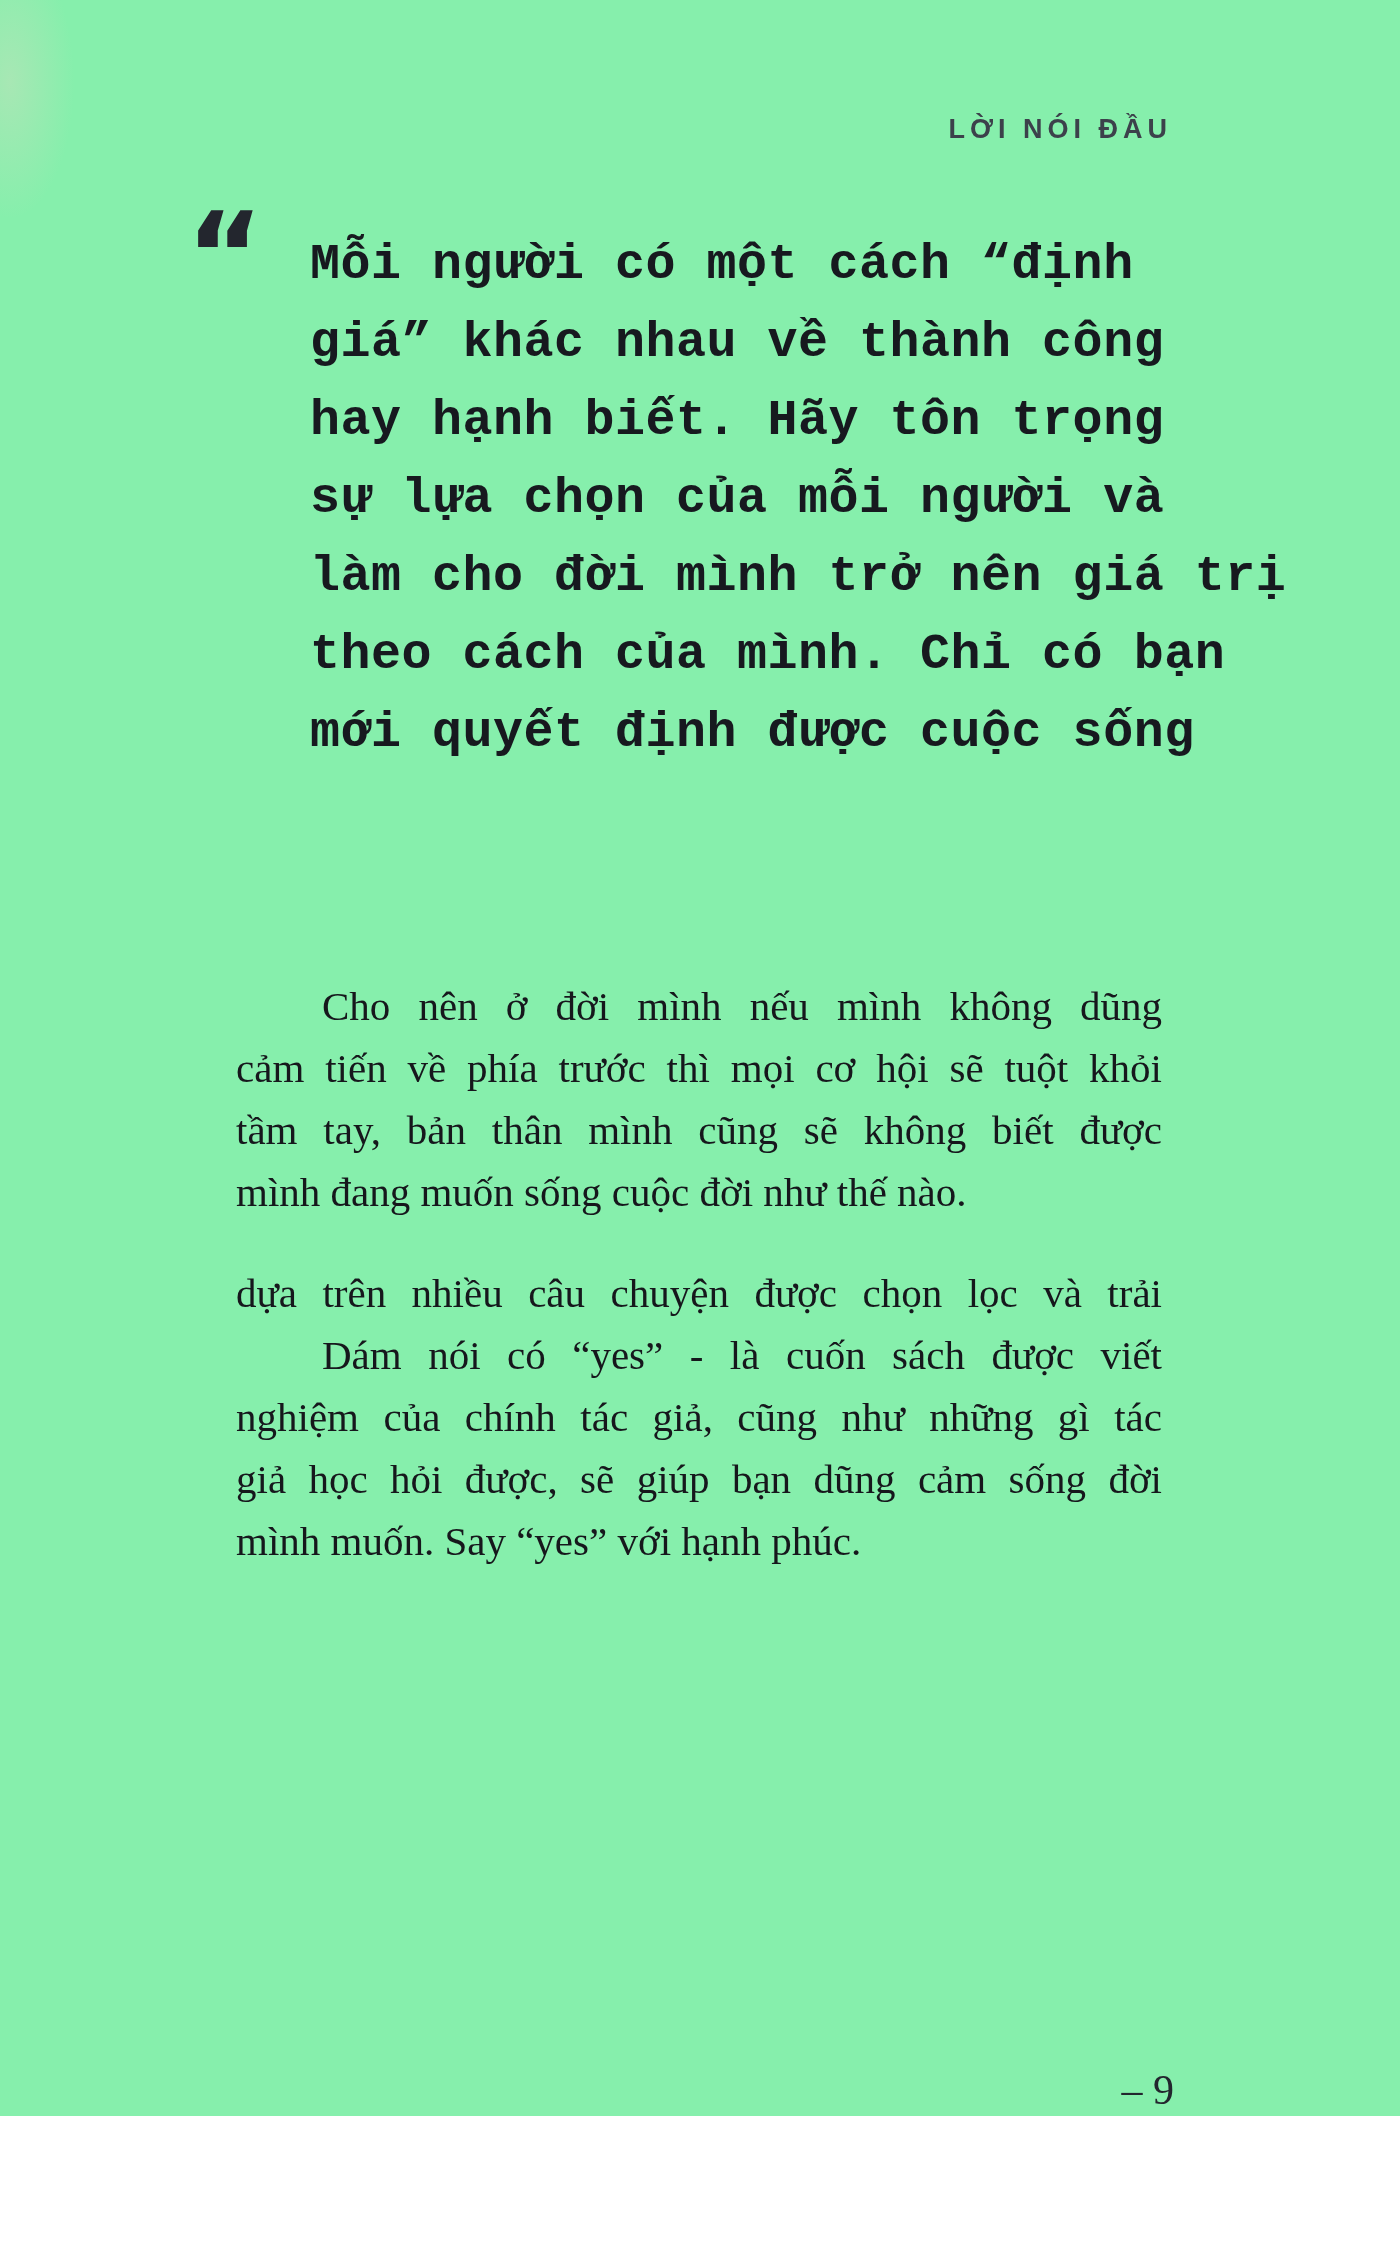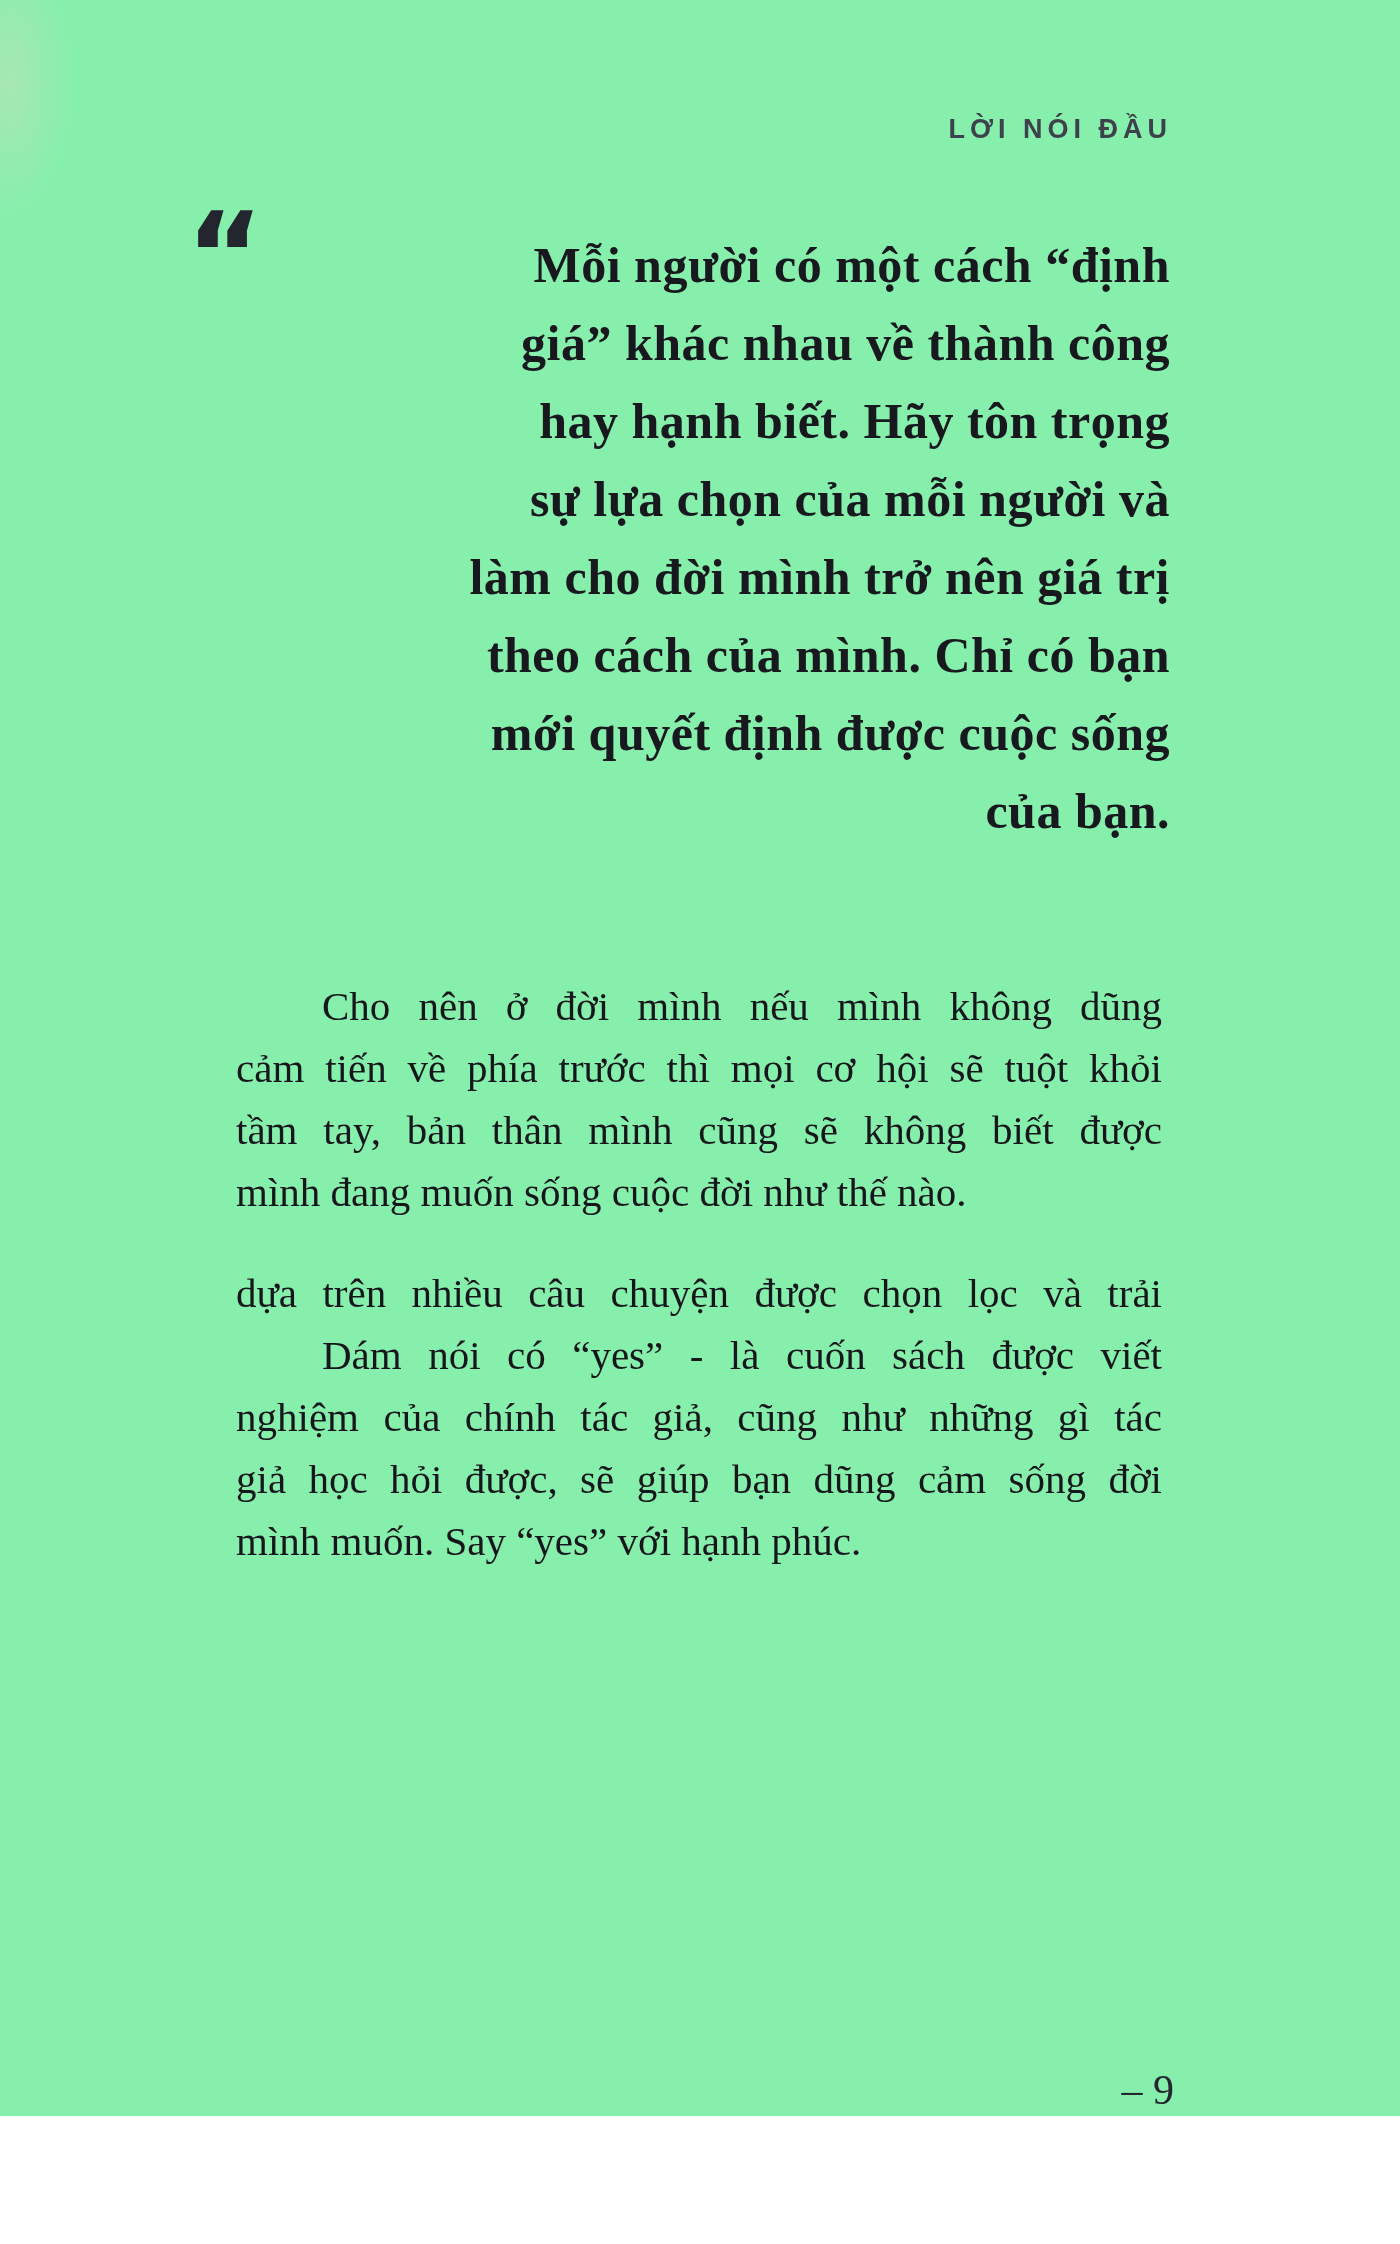--- a/index.html
+++ b/index.html
@@ -42,27 +42,26 @@
     font-weight: bold;
     font-size: 118px;
     line-height: 1;
     color: #23262e;
   }
   .pull-quote {
     position: absolute;
     left: 310px;
     top: 226px;
     width: 860px;
-    font-family: Liberation Serif, serif;
+    font-family: Liberation Mono, monospace;
     font-weight: bold;
     font-size: 50px;
     line-height: 78px;
     letter-spacing: 0.5px;
     color: #17191f;
-    text-align: right;
   }
   .pull-quote .qline {
     white-space: nowrap;
   }
   .para {
     position: absolute;
     left: 196px;
     width: 966px;
     font-family: "Liberation Serif", "DejaVu Serif", serif;
     font-size: 41px;
@@ -105,21 +104,20 @@
   <div class="quote-mark">“</div>
 
   <div class="pull-quote">
     <div class="qline">Mỗi người có một cách “định</div>
     <div class="qline">giá” khác nhau về thành công</div>
     <div class="qline">hay hạnh biết. Hãy tôn trọng</div>
     <div class="qline">sự lựa chọn của mỗi người và</div>
     <div class="qline">làm cho đời mình trở nên giá trị</div>
     <div class="qline">theo cách của mình. Chỉ có bạn</div>
     <div class="qline">mới quyết định được cuộc sống</div>
-    <div class="qline">của bạn.</div>
   </div>
 
   <div class="para para-1">
     <div class="jline first">Cho nên ở đời mình nếu mình không dũng</div>
     <div class="jline">cảm tiến về phía trước thì mọi cơ hội sẽ tuột khỏi</div>
     <div class="jline">tầm tay, bản thân mình cũng sẽ không biết được</div>
     <div class="jline last">mình đang muốn sống cuộc đời như thế nào.</div>
   </div>
 
   <div class="para para-2">

